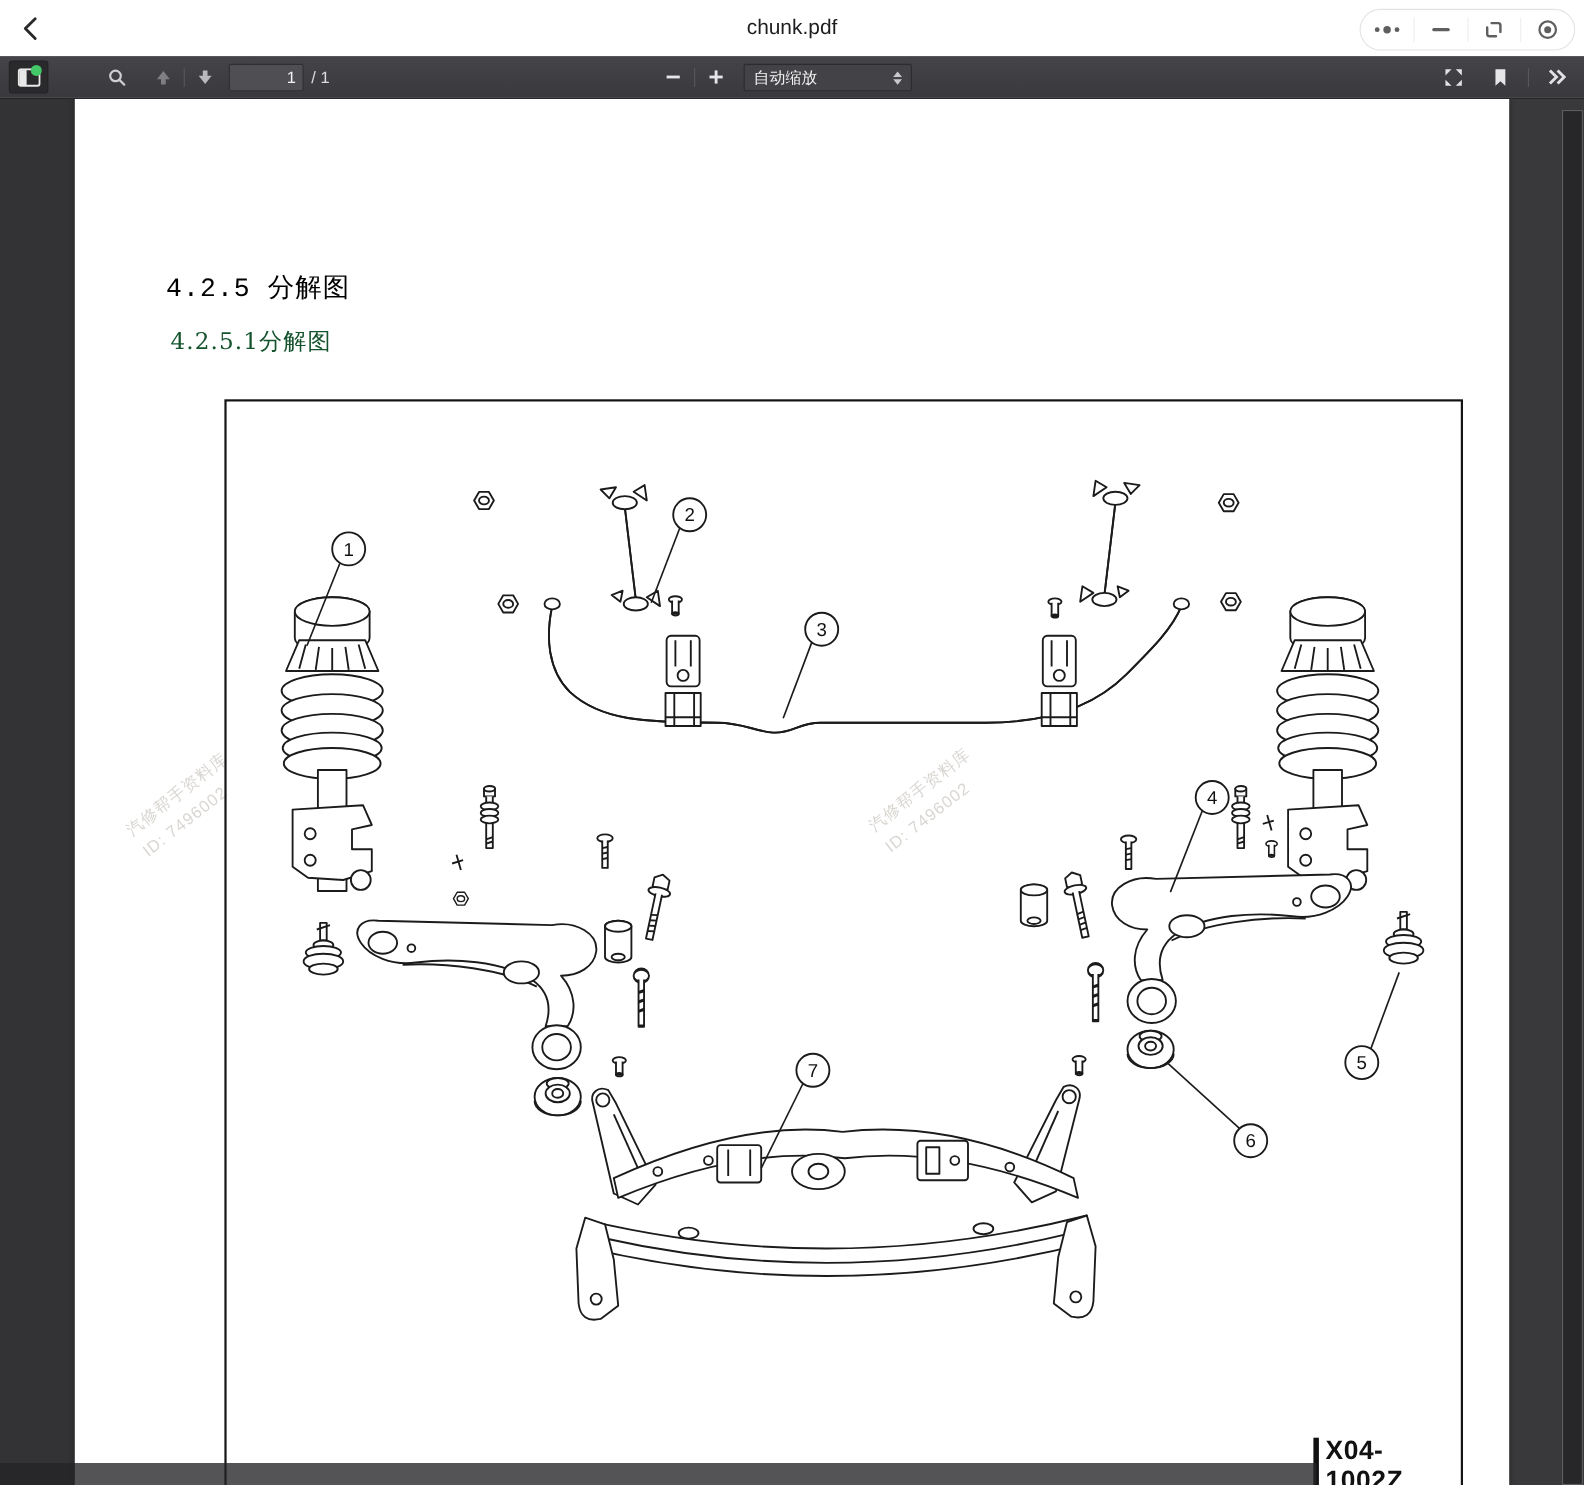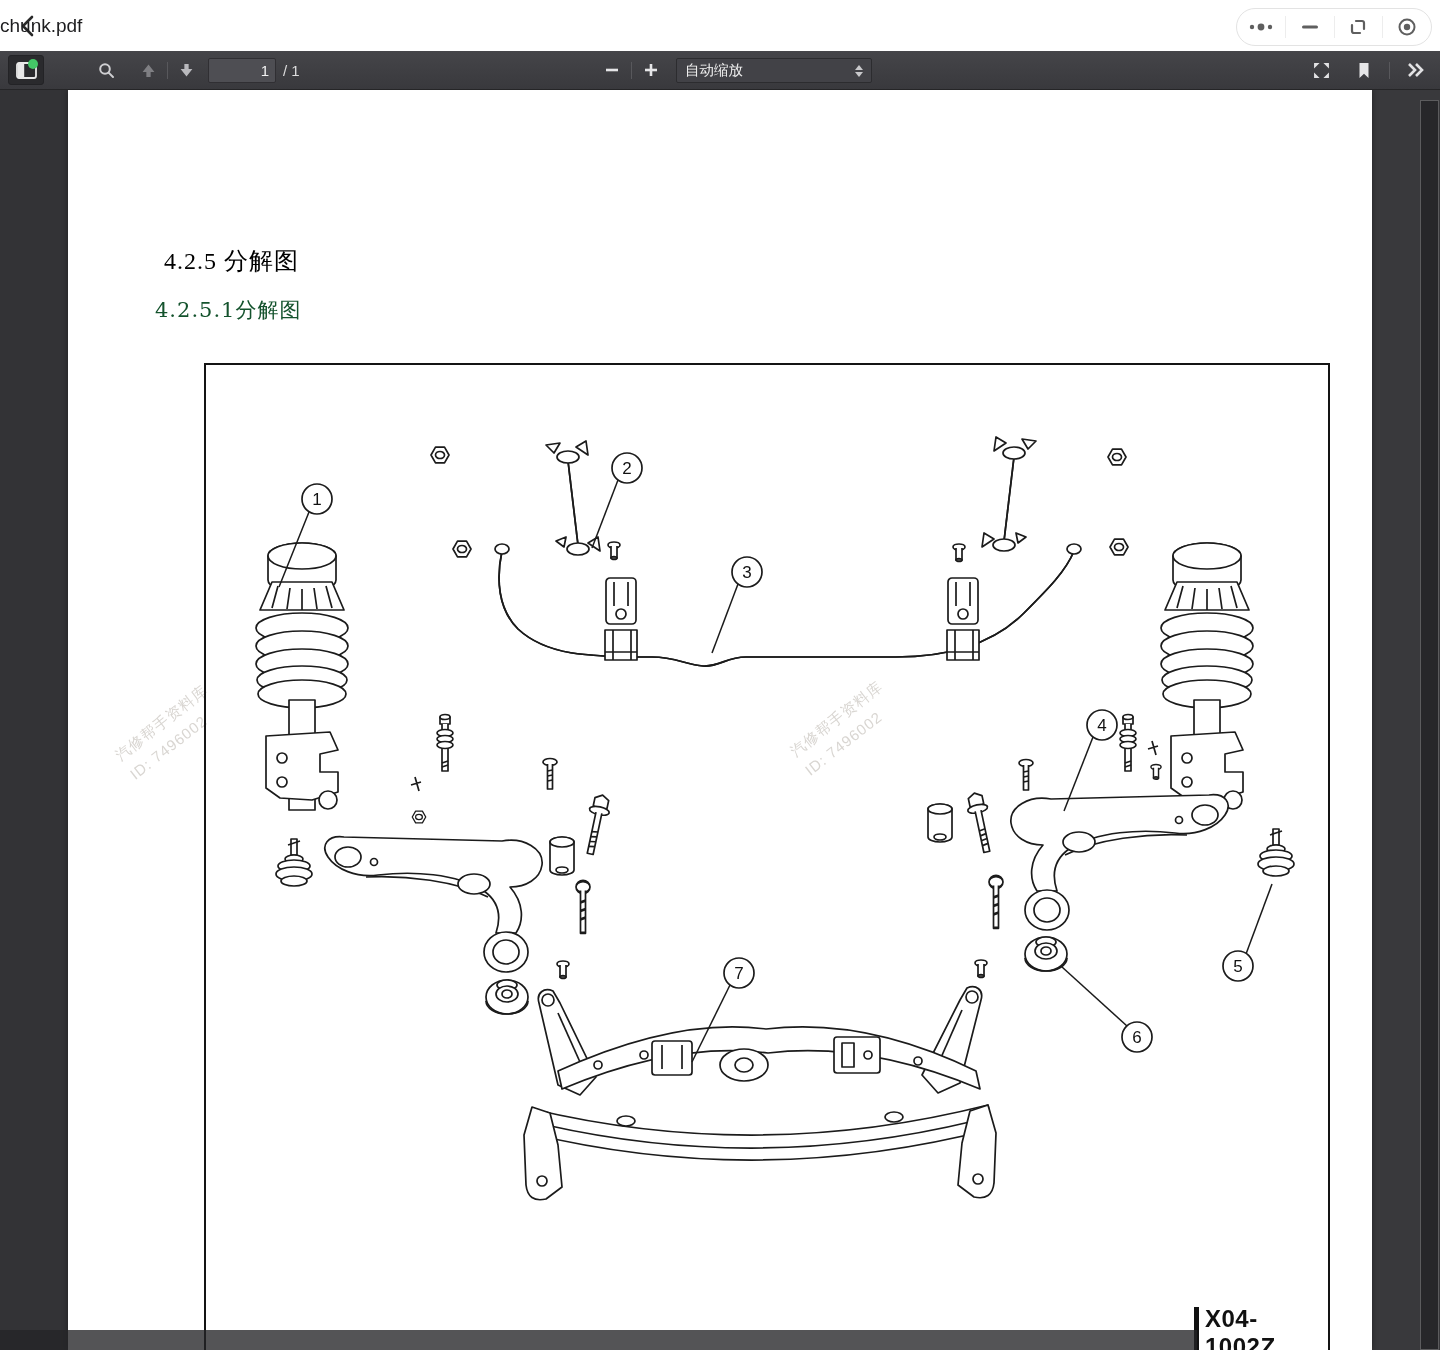--- a/index.html
+++ b/index.html
@@ -2,58 +2,58 @@
 <html><head>
 <meta charset="utf-8">
 <style>
   * { margin:0; padding:0; box-sizing:border-box; }
   html,body { width:1440px; height:1350px; overflow:hidden; background:#fff;
               font-family:"Liberation Sans", sans-serif; }
 
   
   #titlebar { position:absolute; left:0; top:0; width:1440px; height:51px; background:#ffffff; z-index:30; }
   #back-btn { position:absolute; left:14px; top:12px; width:28px; height:28px; cursor:pointer; }
-  #win-title { position:absolute; left:0; top:0; width:1440px; height:51px; 
+  #win-title { position:absolute; left:0; top:0; width:1440px; height:51px; text-align:center;
                line-height:51px; font-size:19px; color:#1d1d1f; }
   #capsule { position:absolute; right:8px; top:8px; width:196px; height:38px; border:1px solid #e3e3e3;
              border-radius:19px; background:#fff; display:flex; align-items:center; }
   .cap-cell { flex:1; height:22px; display:flex; align-items:center; justify-content:center; }
   .cap-div { width:1px; height:22px; background:#ededed; }
 
   
   #pdftoolbar { position:absolute; left:0; top:51px; width:1440px; height:39px;
                 background:linear-gradient(#454549,#39393d); border-bottom:1px solid #252527; z-index:30; }
   .tb-item { position:absolute; top:0; height:38px; display:flex; align-items:center; justify-content:center; }
   #sidebar-btn { left:8px; width:36px; height:30px; top:4px; background:#2a2a2d; border:1px solid #232326;
                  border-radius:3px; }
   #green-dot { position:absolute; right:5px; top:3px; width:10px; height:10px; border-radius:50%;
                background:#44c767; }
   .tb-sep { position:absolute; top:11px; width:1px; height:17px; background:#58585c; }
   #page-input { position:absolute; left:208px; top:7px; width:68px; height:25px; background:#4e4e53;
                 border:1px solid #302f33; border-radius:2px; color:#f2f2f2; font-size:15px;
                 text-align:right; padding-right:6px; outline:none; }
   .tb-label { color:#dcdcdd; font-size:15px; }
   .tb-glyph { color:#e6e6e8; font-size:21px; font-weight:bold; line-height:38px; }
-  #zoom-select { position:absolute; left:676px; top:7px; width:196px; height:25px; background:#424247;
+  #zoom-select { position:absolute; left:676px; top:7px; width:153px; height:25px; background:#424247;
                  border:1px solid #2c2c2f; border-radius:2px; color:#f0f0f0; font-size:14.5px;
                  display:flex; align-items:center; padding:0 8px; cursor:pointer; }
   #zoom-select .updown { margin-left:auto; display:flex; flex-direction:column; align-items:center; }
   .tri-up { width:0; height:0; border-left:4px solid transparent; border-right:4px solid transparent;
             border-bottom:5px solid #c9c9cc; margin-bottom:2px; }
   .tri-dn { width:0; height:0; border-left:4px solid transparent; border-right:4px solid transparent;
             border-top:5px solid #c9c9cc; }
 
   
   #viewer { position:absolute; left:0; top:90px; width:1440px; height:1260px; background:#39393c; overflow:hidden; }
   #viewer::before { content:""; position:absolute; left:0; top:0; width:68px; height:1260px; background:#333336; }
   #pdfpage { position:absolute; left:68px; top:0; width:1304px; height:1260px; background:#ffffff;
              overflow:hidden; box-shadow:0 0 6px rgba(0,0,0,.4); }
 
-  .heading1 { position:absolute; left:96px; top:155px; font-size:24px; color:#000;
-              font-family:Liberation Serif, serif; letter-spacing:1px; }
+  .heading1 { position:absolute; left:83px; top:155px; font-size:24px; color:#000;
+              font-family:Liberation Mono, monospace; letter-spacing:1px; }
   .heading2 { position:absolute; left:87px; top:206px; font-size:21px; color:#14532d;
               font-family:"DejaVu Serif","Liberation Serif",serif; letter-spacing:1px; }
 
   .watermark { position:absolute; width:150px; height:110px; color:#d9d6d2; font-size:15px;
                transform:rotate(-38deg); z-index:1; letter-spacing:1px; line-height:24px; text-align:left; }
   #wm1 { left:60px; top:600px; }
   #wm2 { left:735px; top:596px; }
 
   #fig-frame { position:absolute; left:136px; top:273px; width:1126px; height:1014px;
                border:2px solid #141414; background:transparent; z-index:2; }

